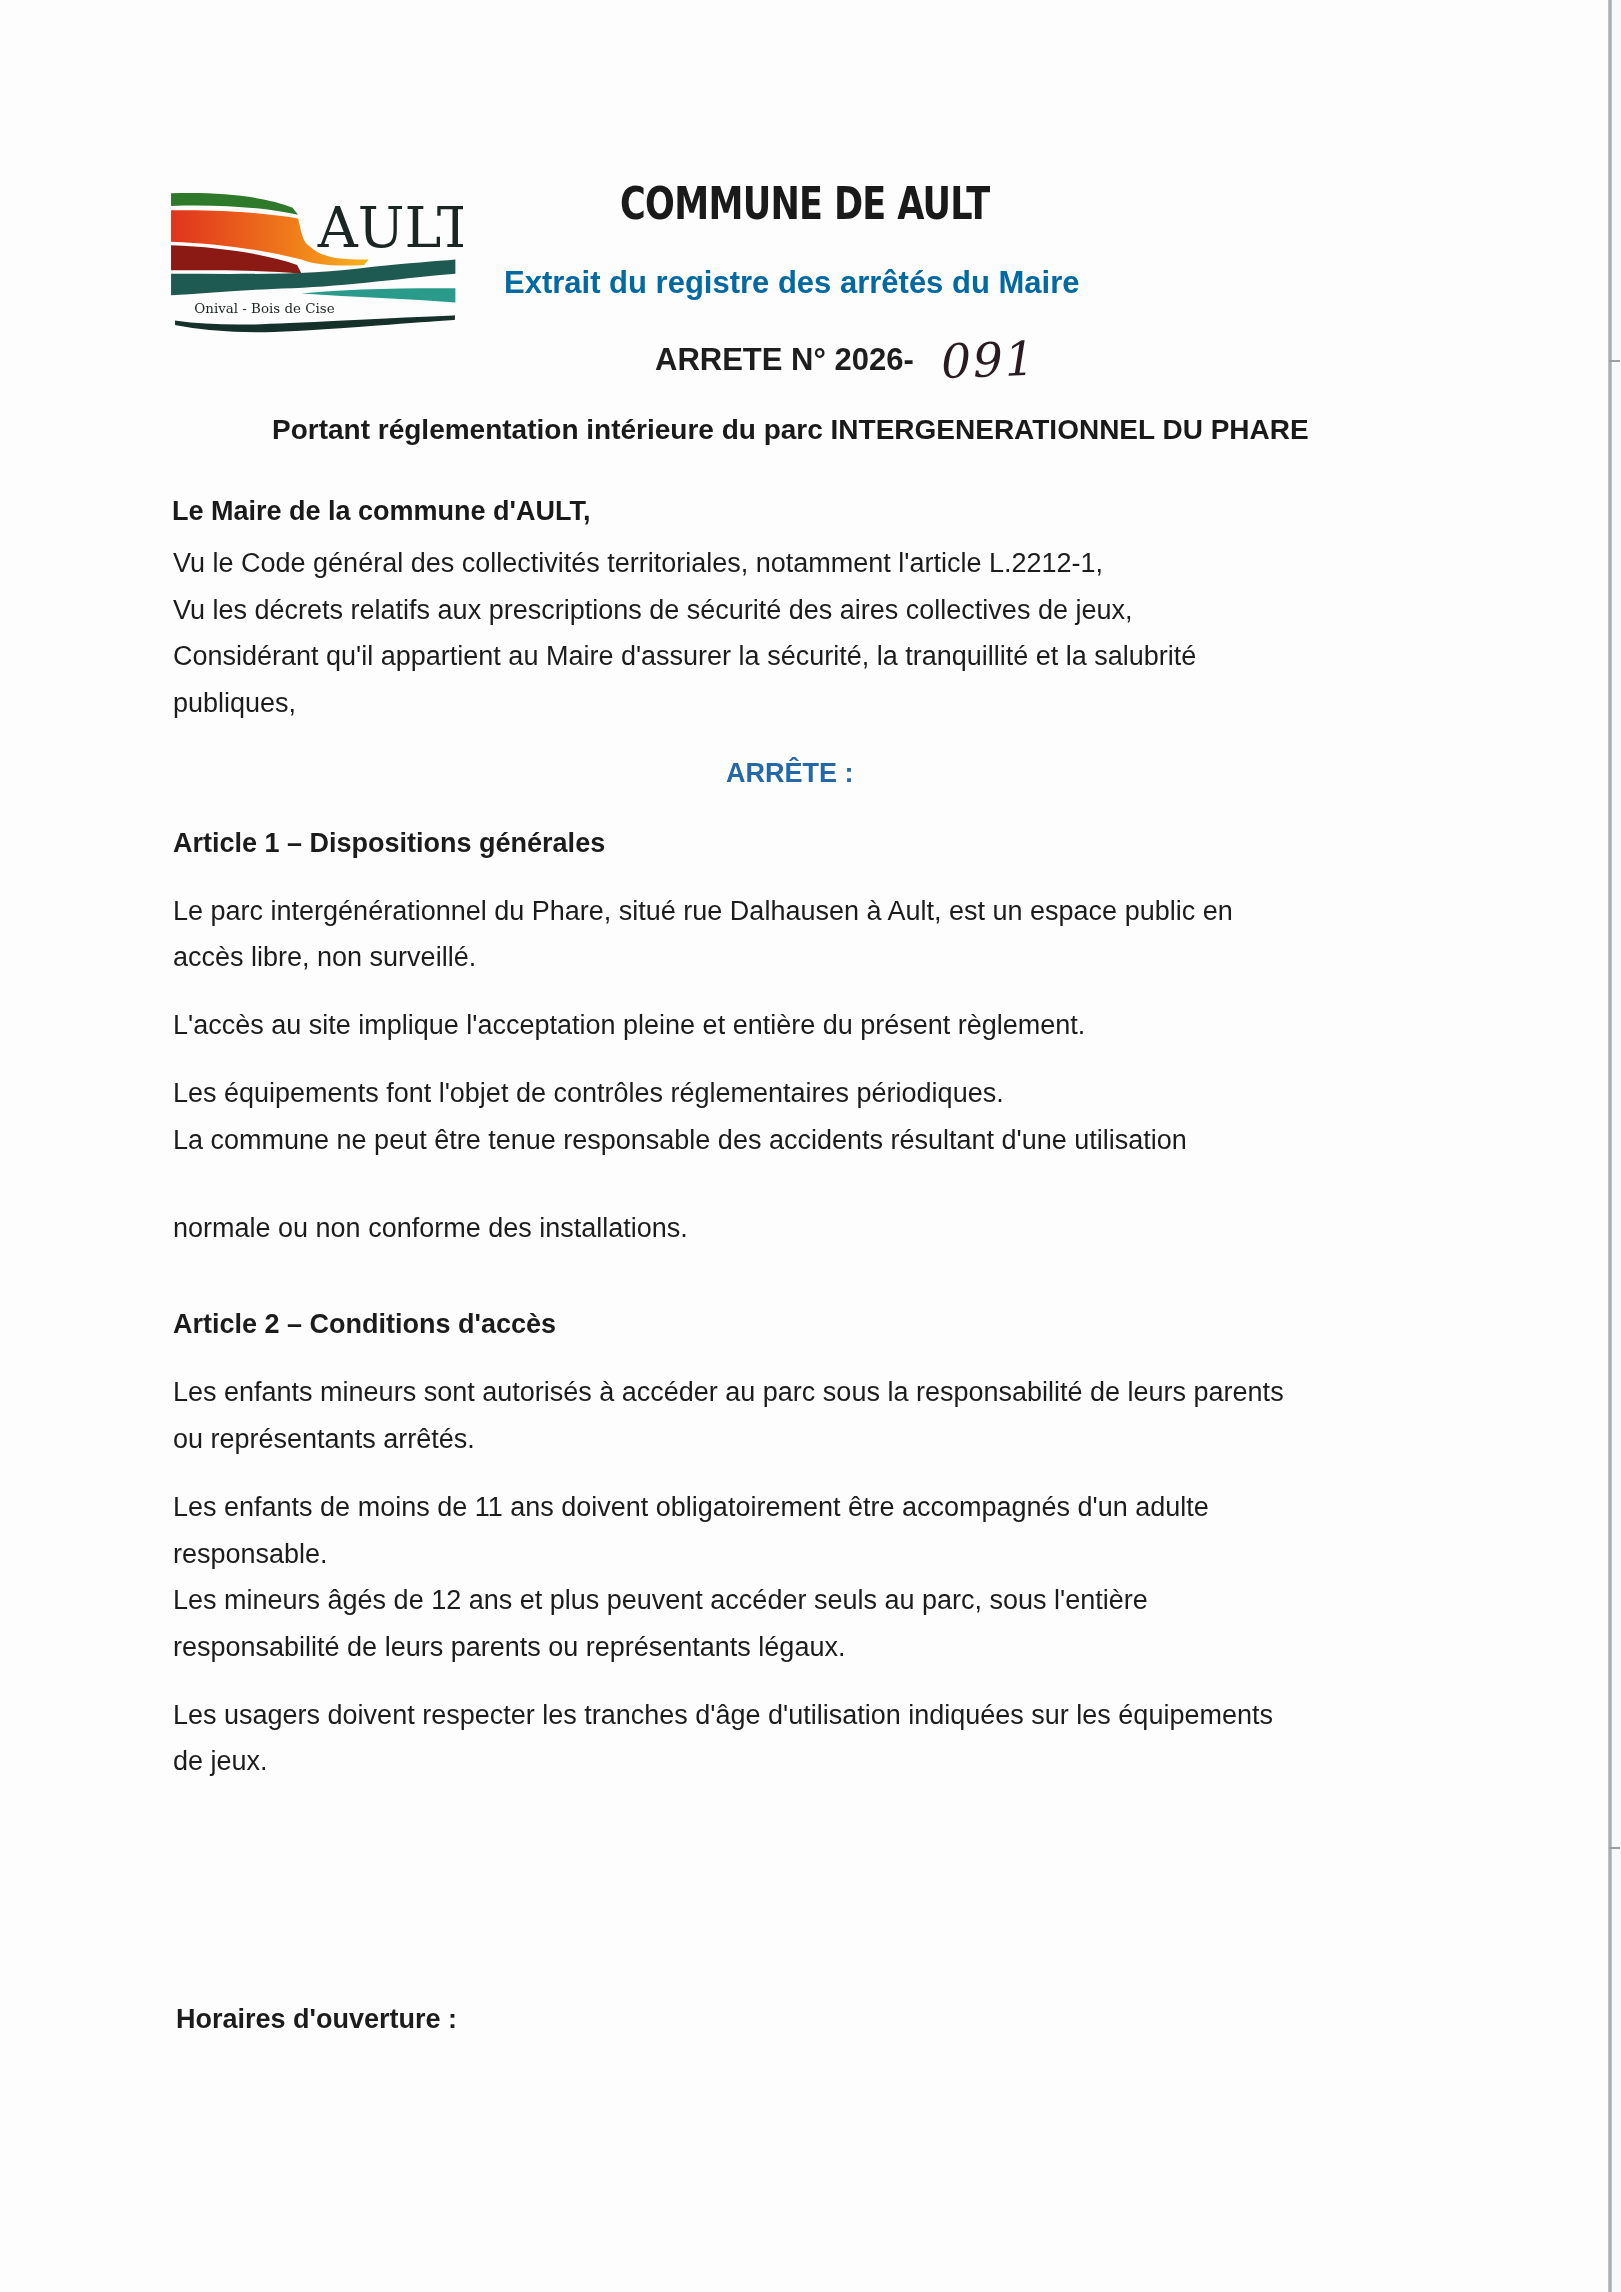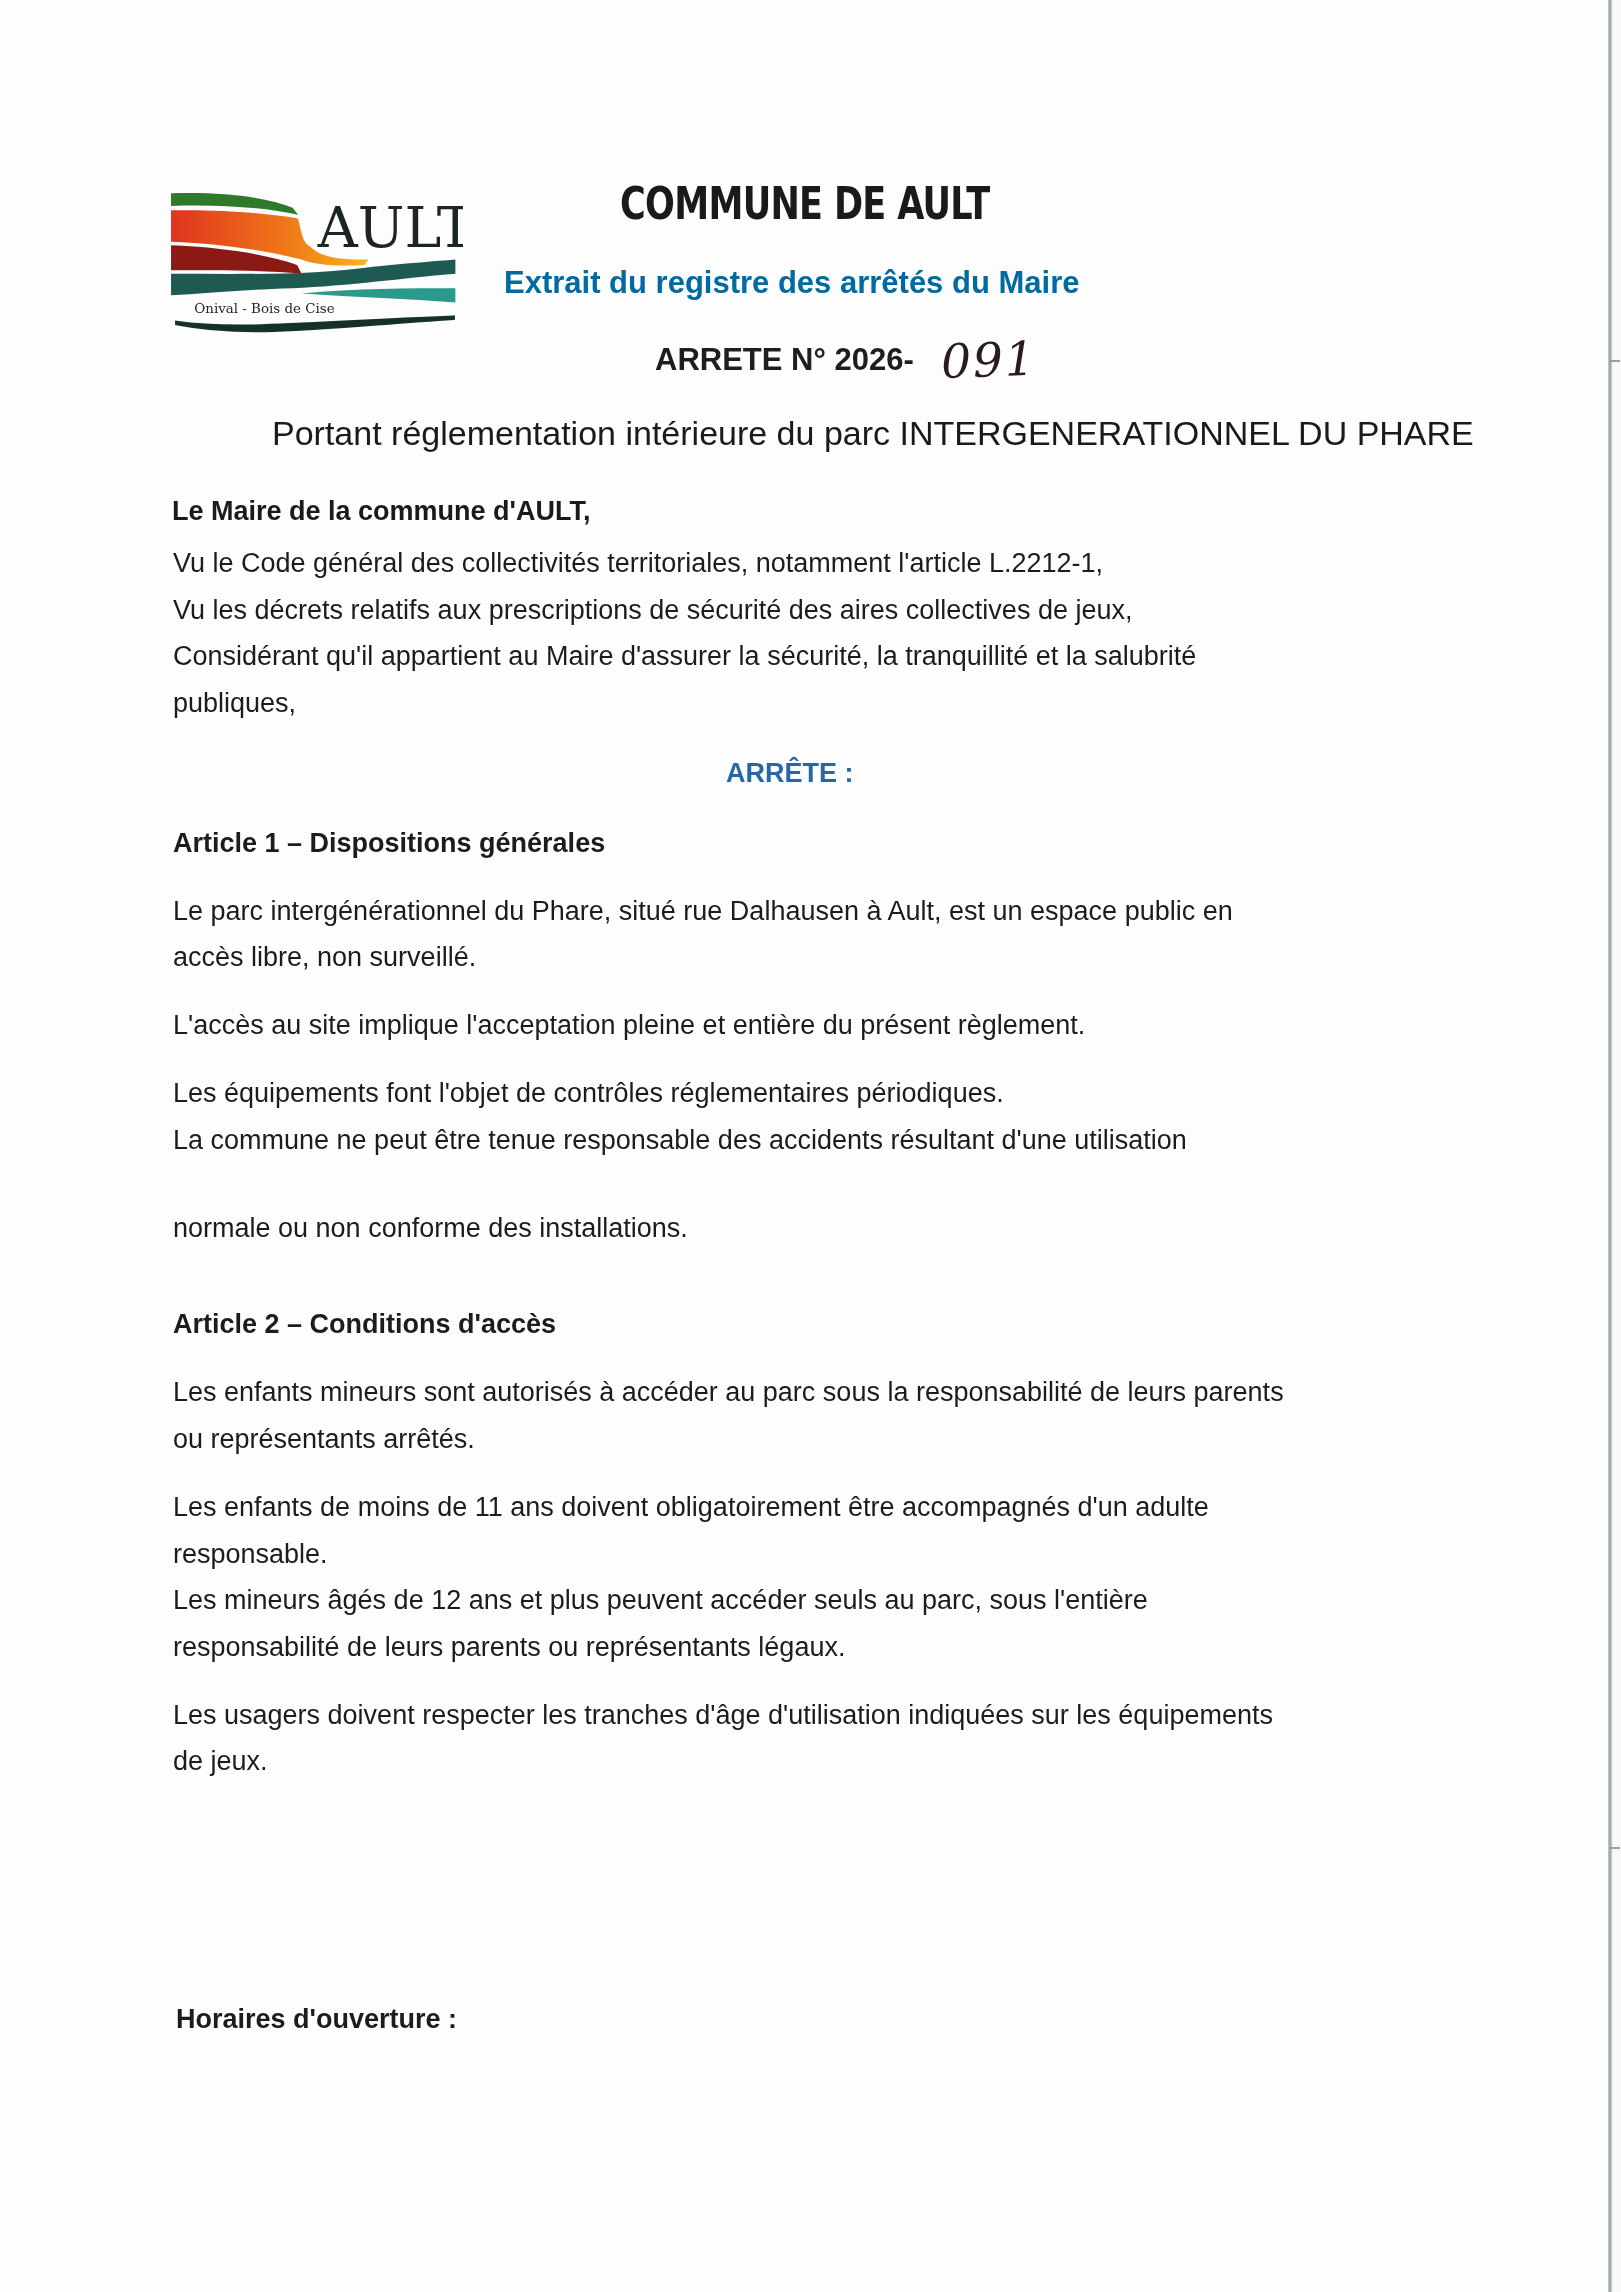--- a/index.html
+++ b/index.html
@@ -33,21 +33,21 @@
     position: absolute; left: 655px; top: 331px; display: flex; align-items: flex-end;
   }
   .arrete-num { font-weight: bold; font-size: 31px; color: #1e1e1e; }
   .handwritten {
     margin-left: 27px; font-family: "DejaVu Serif", serif; font-size: 47px;
     color: #2a1a22; font-style: italic; line-height: 1; letter-spacing: 1.8px;
     transform: rotate(-2deg) translateY(5.4px);
   }
   .portant {
     position: absolute; left: 272px; top: 414px;
-    font-weight: normal; font-size: 34px; color: #1a1a1a;
+    font-weight: bold; font-size: 28px; color: #1a1a1a;
   }
   .maire {
     position: absolute; left: 172px; top: 482px;
     font-weight: bold; font-size: 27px; color: #1a1a1a; margin-top: 14px;
   }
   .text {
     position: absolute; left: 173px; font-size: 27px; color: #1c1c1c; white-space: nowrap;
   }
   .bold { font-weight: bold; }
   .arrete-blue {

